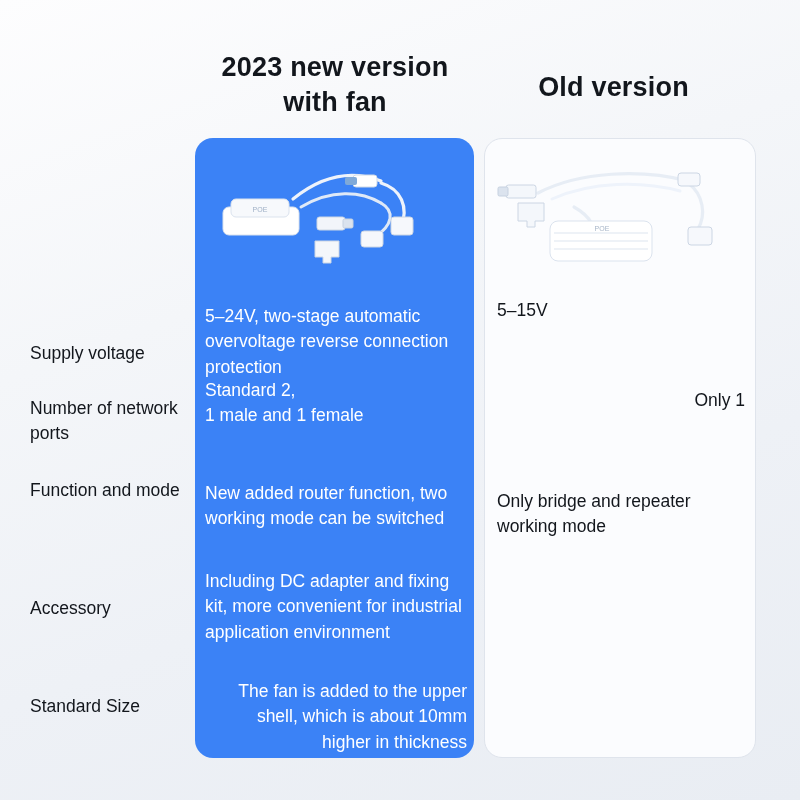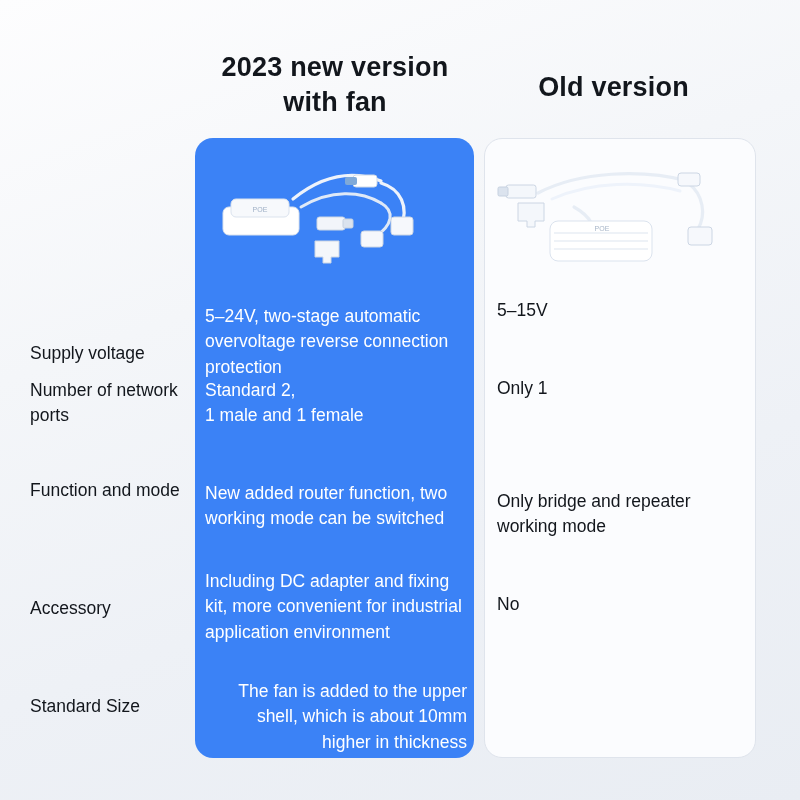--- a/index.html
+++ b/index.html
@@ -158,30 +158,29 @@
     </g>
 
     <rect x="196" y="72" width="24" height="18" rx="3" fill="#f6f8fc" stroke="#ccd6e4"></rect>
     <rect x="186" y="18" width="22" height="13" rx="3" fill="#f6f8fc" stroke="#ccd6e4"></rect>
   </svg>
 
   <div class="row-label" style="top:305px;margin-top:36px;">Supply voltage</div>
   <div class="cell cell-new" style="top:304px;">5–24V, two-stage automatic overvoltage reverse connection protection</div>
   <div class="cell cell-old" style="top:298px;">5–15V</div>
 
-  <div class="row-label" style="top:378px;">Number of network ports</div>
+  <div class="row-label" style="top:396px;">Number of network ports</div>
   <div class="cell cell-new" style="top:378px; white-space:pre-line;">Standard 2,
 1 male and 1 female</div>
-  <div class="cell cell-old" style="top:376px;">Only 1</div>
+  <div class="cell cell-old" style="top:388px;text-align:right;">Only 1</div>
 
   <div class="row-label" style="top:478px;">Function and mode</div>
   <div class="cell cell-new" style="top:481px;">New added router function, two working mode can be switched</div>
   <div class="cell cell-old" style="top:489px;">Only bridge and repeater working mode</div>
 
   <div class="row-label" style="top:596px;">Accessory</div>
   <div class="cell cell-new" style="top:569px;">Including DC adapter and fixing kit, more convenient for industrial application environment</div>
-  <div class="cell cell-old" style="top:592px;">No</div>
 
   <div class="row-label" style="top:694px;">Standard Size</div>
   <div class="cell cell-new" style="top:679px;text-align:right;">The fan is added to the upper shell, which is about 10mm higher in thickness</div>
   <div class="cell cell-old" style="top:679px;"></div>
 
 </div>
 
 </body></html>

